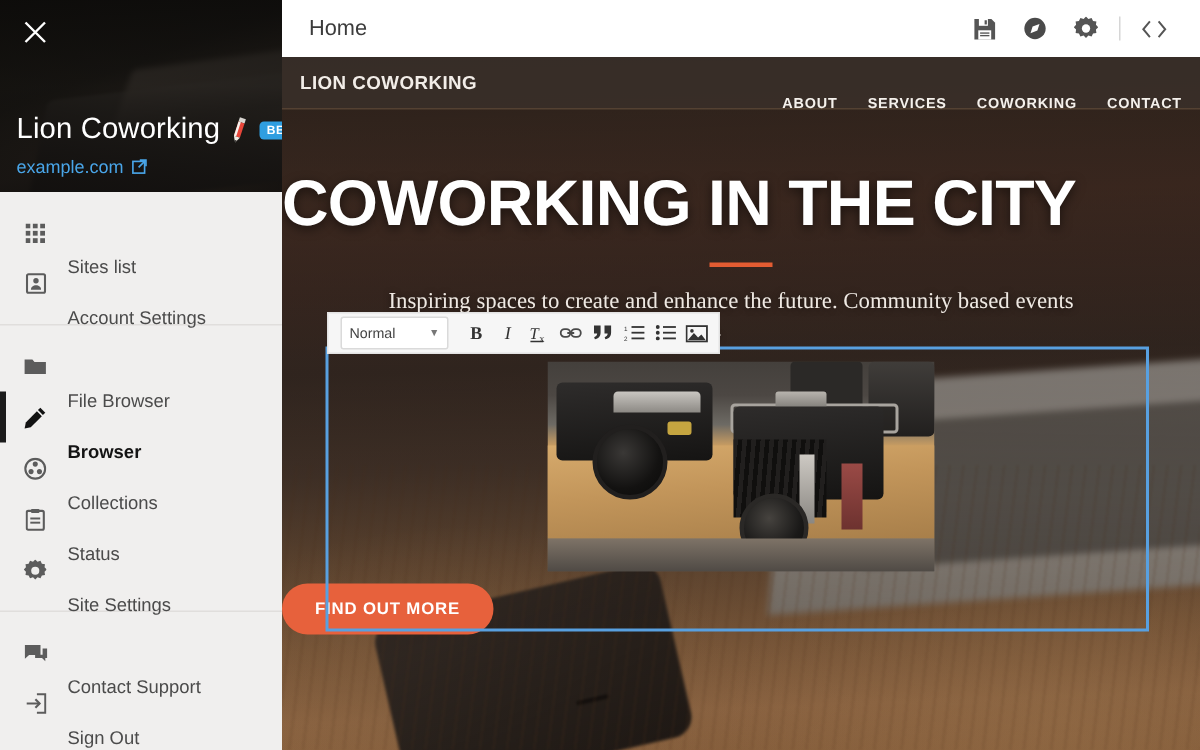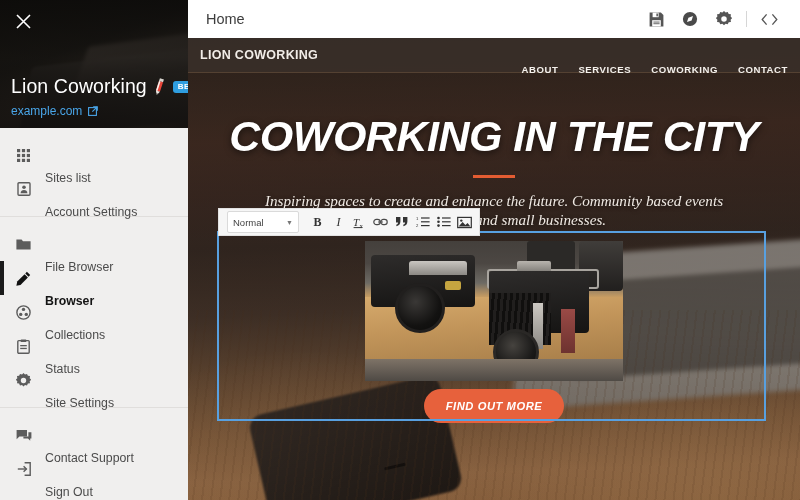--- a/index.html
+++ b/index.html
@@ -323,22 +323,20 @@
     font-weight: bold;
     letter-spacing: .55px;
     cursor:pointer;
     margin-top:28px;
   }
 
   
   .hero-body {
     position: relative;
     z-index: 3;
-    text-align:center;
-    font-style:italic;
   }
   .hero-title {
     margin-top: 42px;
     color: #ffffff;
     font-size: 43px;
     font-weight: bold;
     letter-spacing: -0.5px;
     text-shadow: 0 2px 7px rgba(0,0,0,.55);
     line-height: 1;
   }

